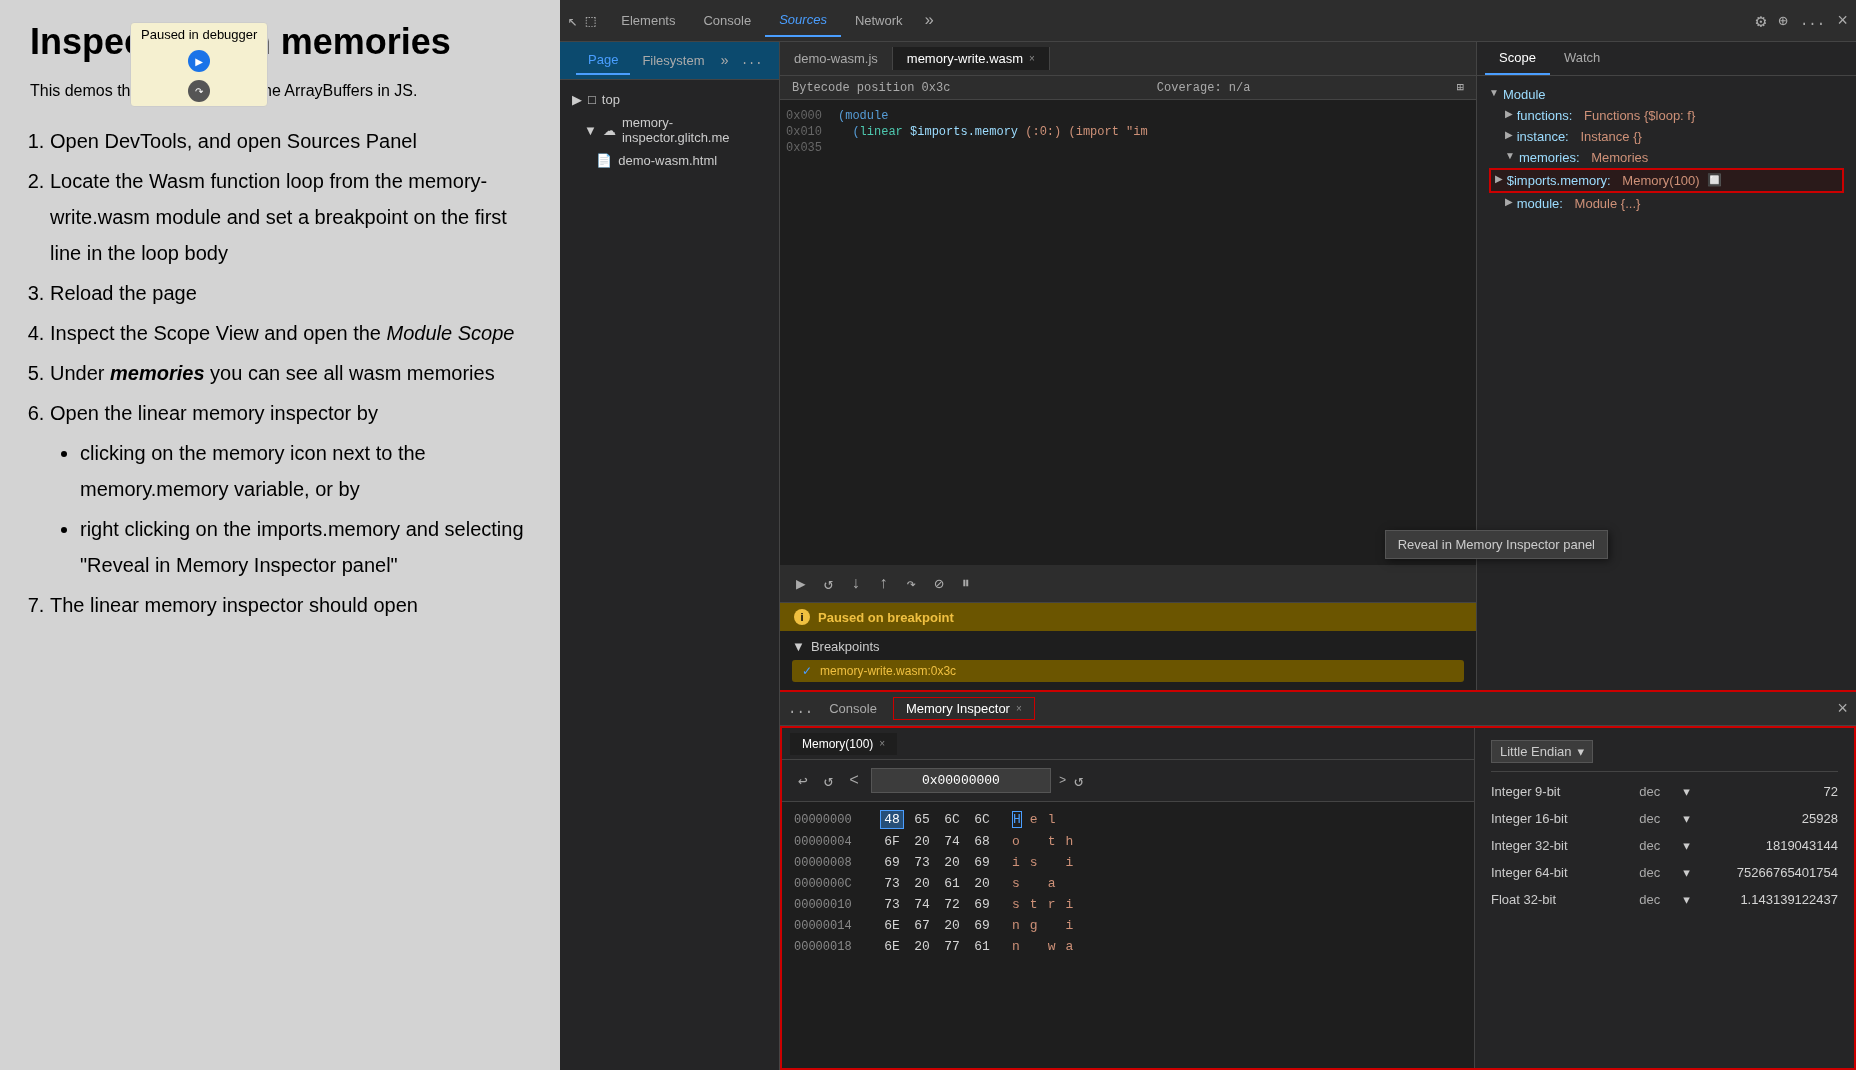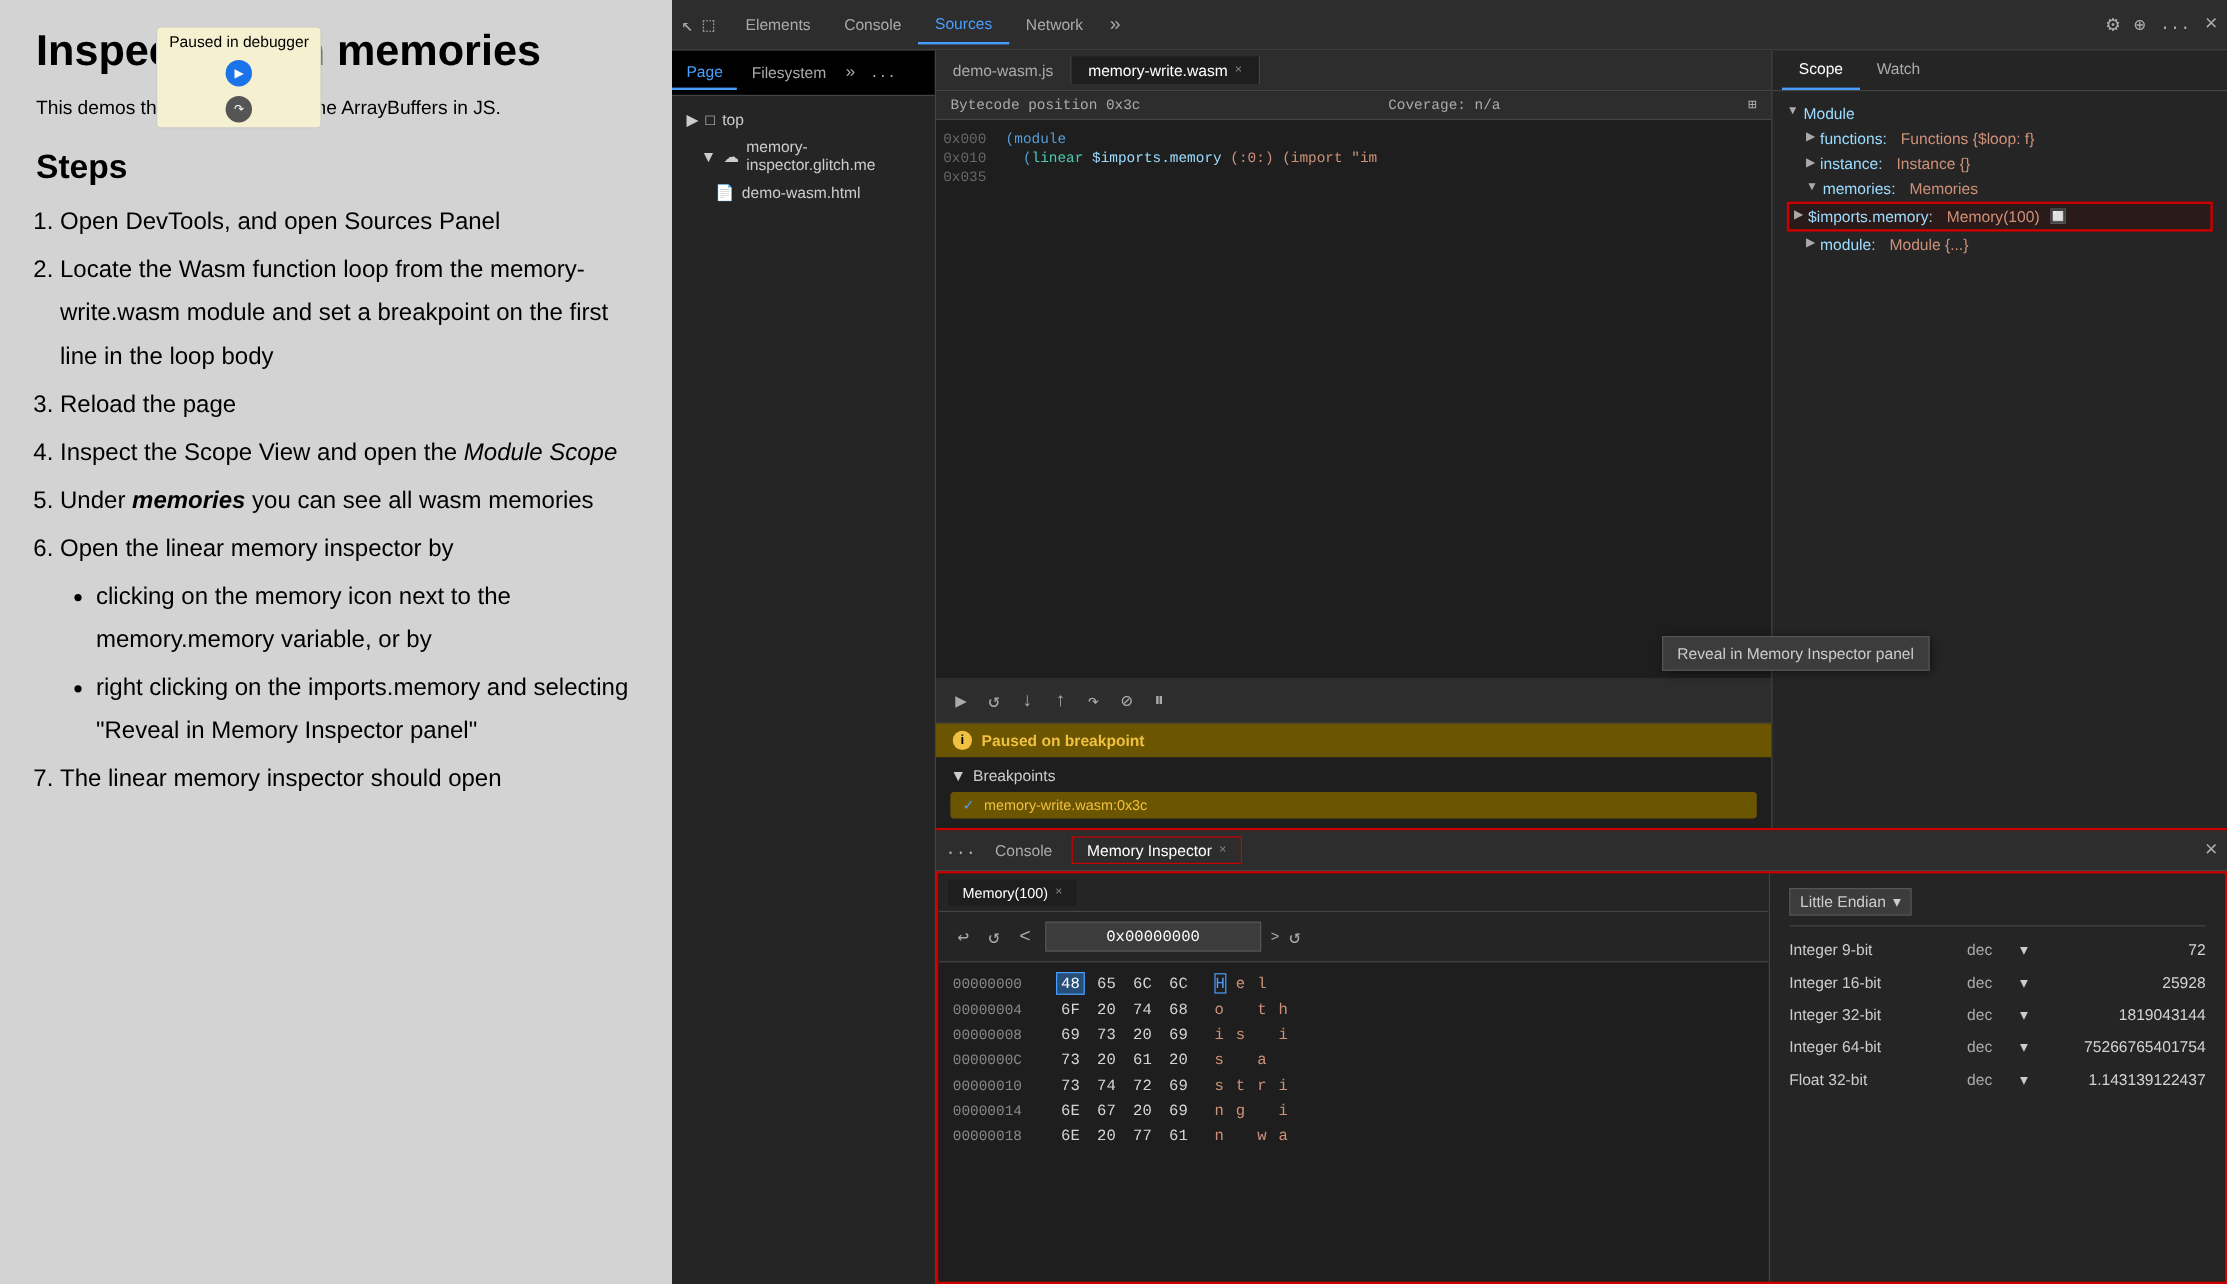--- a/index.html
+++ b/index.html
@@ -98,35 +98,36 @@
     .devtools-tabs .tab-item {
       padding: 8px 14px;
       color: #aaa;
       cursor: pointer;
       font-family: Arial, sans-serif;
       font-size: 13px;
     }
     .devtools-tabs .tab-item.active {
       color: #4a9eff;
       border-bottom: 2px solid #4a9eff;
+      font-style: italic;
     }
     .devtools-tabs .tab-icons {
       display: flex; gap: 8px; margin-right: 12px;
     }
     .devtools-tabs .more-btn {
       color: #aaa; cursor: pointer; font-size: 16px;
       padding: 4px 8px;
     }
 
     
     .sources-subtabs {
-      background: #000000;
-      display: flex;
-      align-items: center;
-      padding: 0 0;
+      background: #0c4a6e;
+      display: flex;
+      align-items: center;
+      padding: 0 16px;
       height: 38px;
       border-bottom: 1px solid #444;
       flex-shrink: 0;
     }
     .sources-subtabs .subtab {
       padding: 6px 12px;
       color: #aaa;
       cursor: pointer;
       font-family: Arial, sans-serif;
       font-size: 13px;
@@ -578,21 +579,20 @@
 <div class="left-panel">
 
   <div class="debugger-banner">
     <span>Paused in debugger</span>
     <div class="play-btn">▶</div>
     <div class="step-btn">↷</div>
   </div>
 
   <h1>Inspect Wasm memories</h1>
   <p>This demos that we can inspect the ArrayBuffers in JS.</p>
-  <h2>Steps</h2>
   <ol>
     <li><span>Open DevTools, and open Sources Panel</span></li>
     <li><span>Locate the Wasm function loop from the memory-write.wasm module and set a breakpoint on the first line in the loop body</span></li>
     <li><span>Reload the page</span></li>
     <li>Inspect the Scope View and open the <span class="italic">Module Scope</span></li>
     <li>Under <span class="bold-italic">memories</span> you can see all wasm memories</li>
     <li>
       <span>Open the linear memory inspector by</span>
       <ul>
         <li>clicking on the memory icon next to the memory.memory variable, or by</li>

